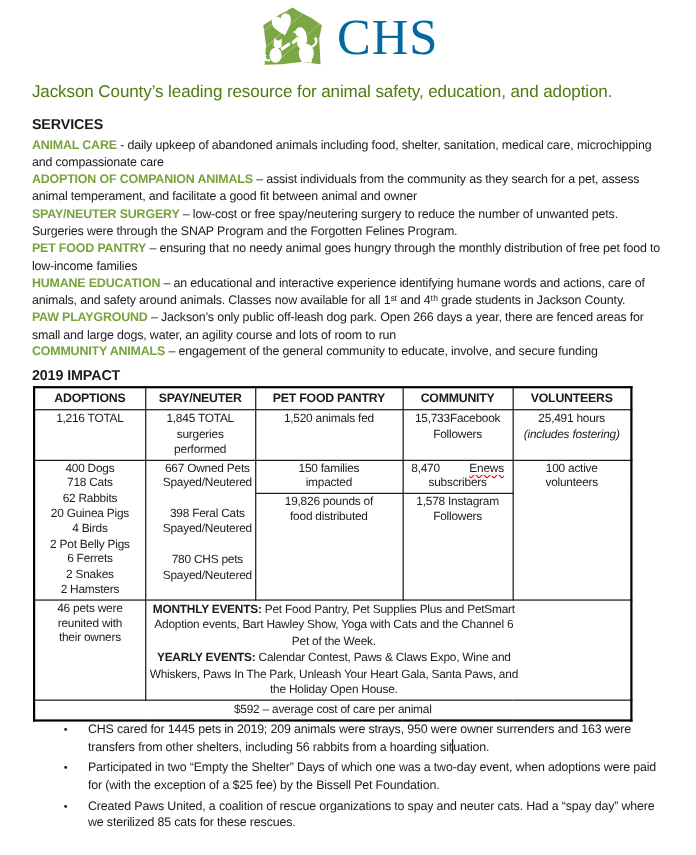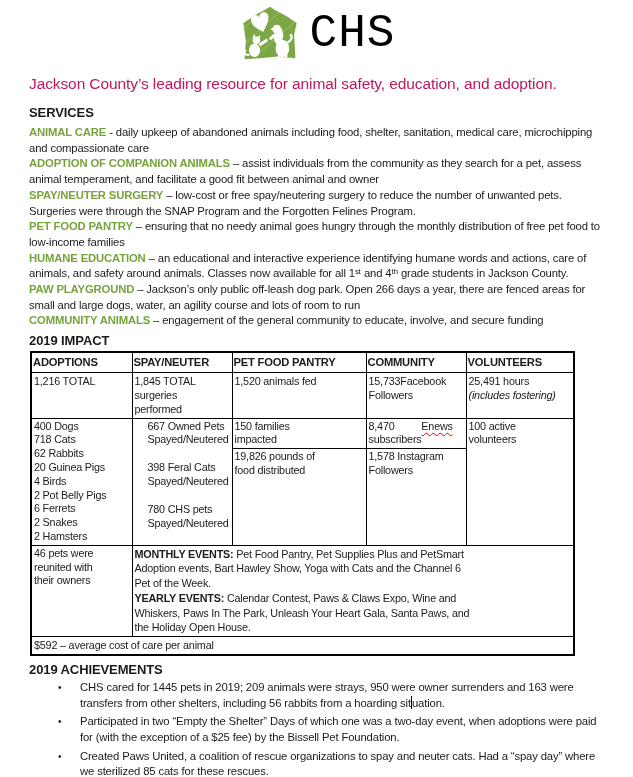--- a/index.html
+++ b/index.html
@@ -2,37 +2,37 @@
 <html><head>
 <meta charset="utf-8">
 <style>
   html,body{margin:0;padding:0;background:#fff;}
   body{width:633px;height:777px;overflow:hidden;font-family:"Liberation Sans",sans-serif;color:#1b1b1b;}
   .page{box-sizing:border-box;width:633px;height:777px;padding:6px 28px 0 29px;}
 
   
   .logo-block{text-align:center;}
   .logo-row{display:flex;justify-content:center;align-items:center;gap:9px;}
-  .chs-text{font-family:Liberation Mono, monospace;font-size:46px;line-height:50px;color:#000000;letter-spacing:1px;}
+  .chs-text{font-family:Liberation Serif, serif;font-size:46px;line-height:50px;color:#0369a1;letter-spacing:1px;}
   .org-name{font-size:15px;color:#56575a;margin-top:1px;letter-spacing:.2px;}
 
   
-  .headline{margin:13px 0 12px;font-size:15.5px;line-height:19px;color:#be185d;letter-spacing:-.1px;}
+  .headline{margin:13px 0 12px;font-size:15.5px;line-height:19px;color:#4d7c0f;letter-spacing:-.1px;}
 
   
   .sec-title{font-size:13px;font-weight:bold;margin:0 0 5px;letter-spacing:-.1px;}
   .svc{margin:0;font-size:11.3px;line-height:15.7px;letter-spacing:-.15px;max-width:578px;}
   .gname{color:#77a33c;font-weight:bold;}
   .services{margin-bottom:4px;}
 
   
   .impact-title{margin:0 0 3px;}
   table.impact{border-collapse:collapse;table-layout:fixed;width:543px;margin-left:1px;
     font-size:10.8px;line-height:13.8px;letter-spacing:-.2px;border:2px solid #000;}
-  table.impact th,table.impact td{border:1px solid #000;padding:1px 2px;text-align:left;vertical-align:top;overflow:hidden;}
+  table.impact th,table.impact td{border:1px solid #000;padding:1px 2px;text-align:center;vertical-align:top;overflow:hidden;}
   table.impact th{font-size:11.2px;height:17px;vertical-align:middle;padding:1px;}
   tr.totals td{height:30px;padding-top:2px;}
   tr.sub1 td{height:24px;}
   tr.sub2 td{height:93px;}
   tr.events-row td{height:86px;}
   .pre{white-space:pre-line;margin-left:13px;}
   .italic{font-style:italic;}
   .sn-item{margin-bottom:14px;}
   .sn-item:last-child{margin-bottom:0;}
   td.events-cell{text-align:left;padding:2px 4px;line-height:14.7px;}
@@ -170,21 +170,20 @@
           </td>
         </tr>
         <tr>
           <td colspan="5" class="cost-cell">$592 – average cost of care per animal</td>
         </tr>
       </tbody>
     </table>
   </section>
 
   <section>
-    <h2 class="sec-title ach-title">2019 ACHIEVEMENTS</h2>
     <div class="bullet">
       <span class="dot">•</span>
       <div class="btext"><span>CHS cared for 1445 pets in 2019; 209 animals were strays, 950 were owner surrenders and 163 were transfers from other shelters, including 56 rabbits from a hoarding sit</span><span class="caret"></span><span>uation.</span></div>
     </div>
     <div class="bullet">
       <span class="dot">•</span>
       <div class="btext">Participated in two “Empty the Shelter” Days of which one was a two-day event, when adoptions were paid for (with the exception of a $25 fee) by the Bissell Pet Foundation.</div>
     </div>
     <div class="bullet">
       <span class="dot">•</span>

